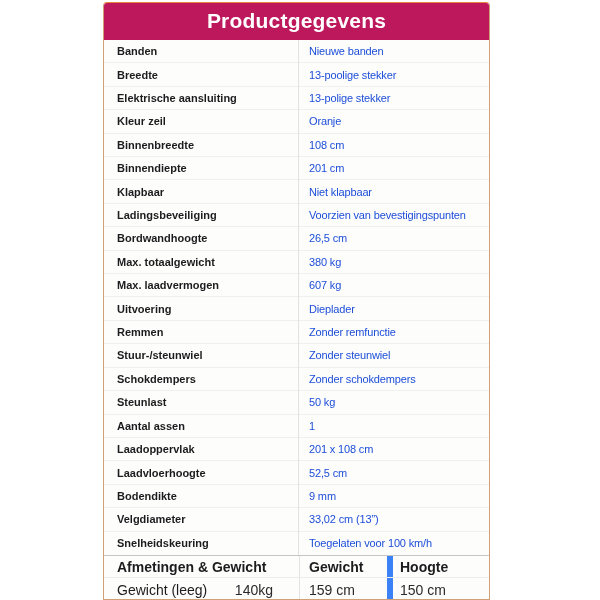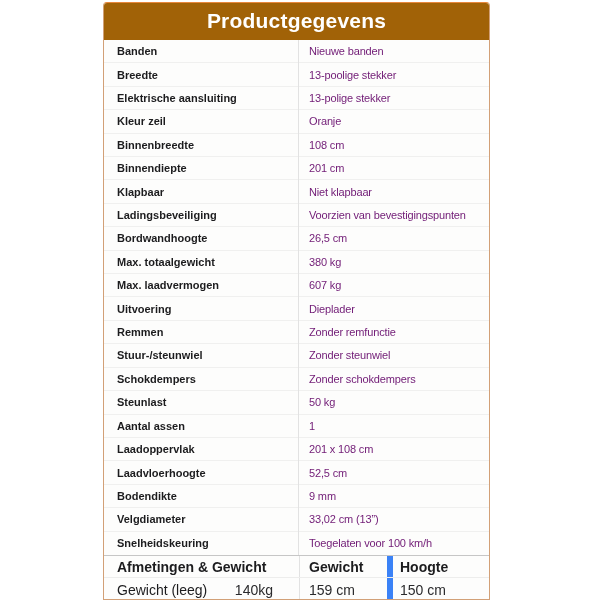--- a/index.html
+++ b/index.html
@@ -21,21 +21,21 @@
     background: #FDFDFC;
     border-radius: 4px 4px 0 0;
     overflow: hidden;
     display: flex;
     flex-direction: column;
   }
 
   .card-header {
     height: 38px;
     flex: none;
-    background: #a16207;
+    background: #be185d;
     margin: -1px -1px 0 -1px;
     display: flex;
     align-items: center;
     justify-content: center;
   }
   .card-title {
     color: #FFFFFF;
     font-size: 21px;
     font-weight: 700;
     letter-spacing: 0.2px;
@@ -66,21 +66,21 @@
     flex: none;
     padding-left: 13px;
     font-weight: 600;
     white-space: nowrap;
     overflow: hidden;
   }
   .spec-value {
     flex: 1;
     padding-left: 10px;
     font-weight: 400;
-    color: #701a75;
+    color: #1d4ed8;
     white-space: nowrap;
     letter-spacing: -0.15px;
     overflow: hidden;
   }
 
   .dim-section {
     flex: 1;
     border-top: 1px solid #C6C6C6;
     display: flex;
     flex-direction: column;

